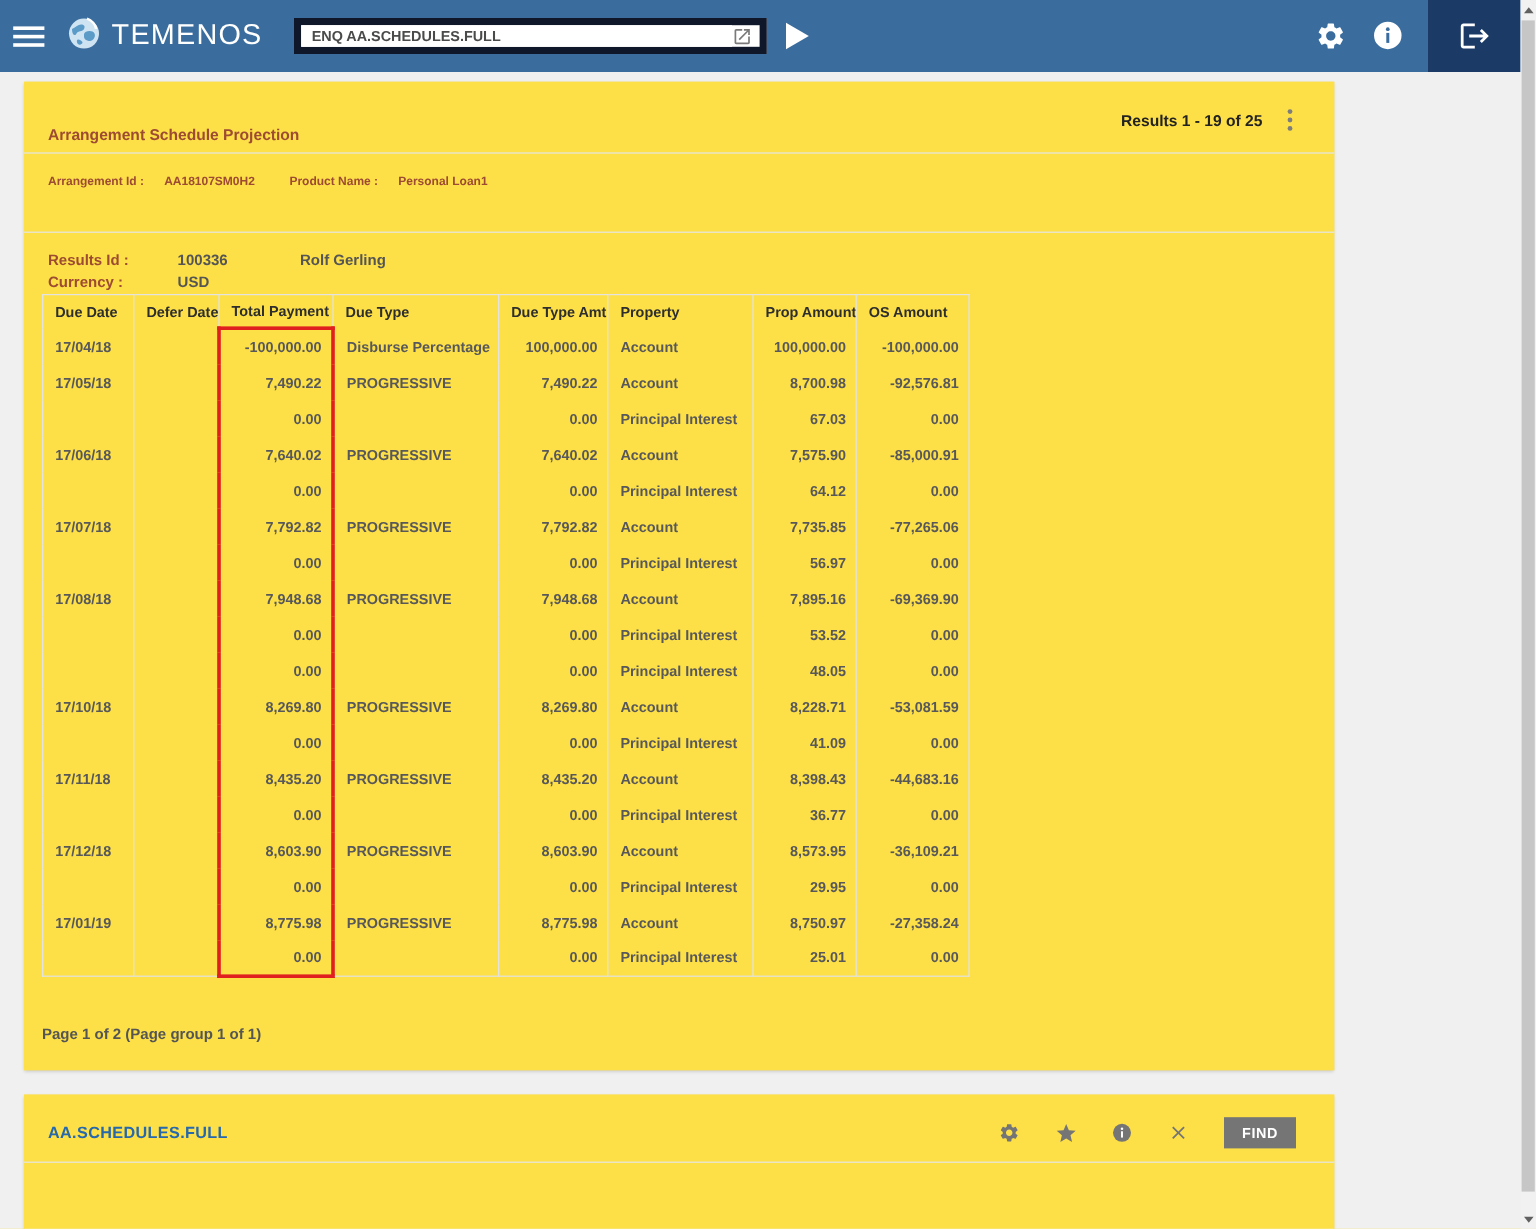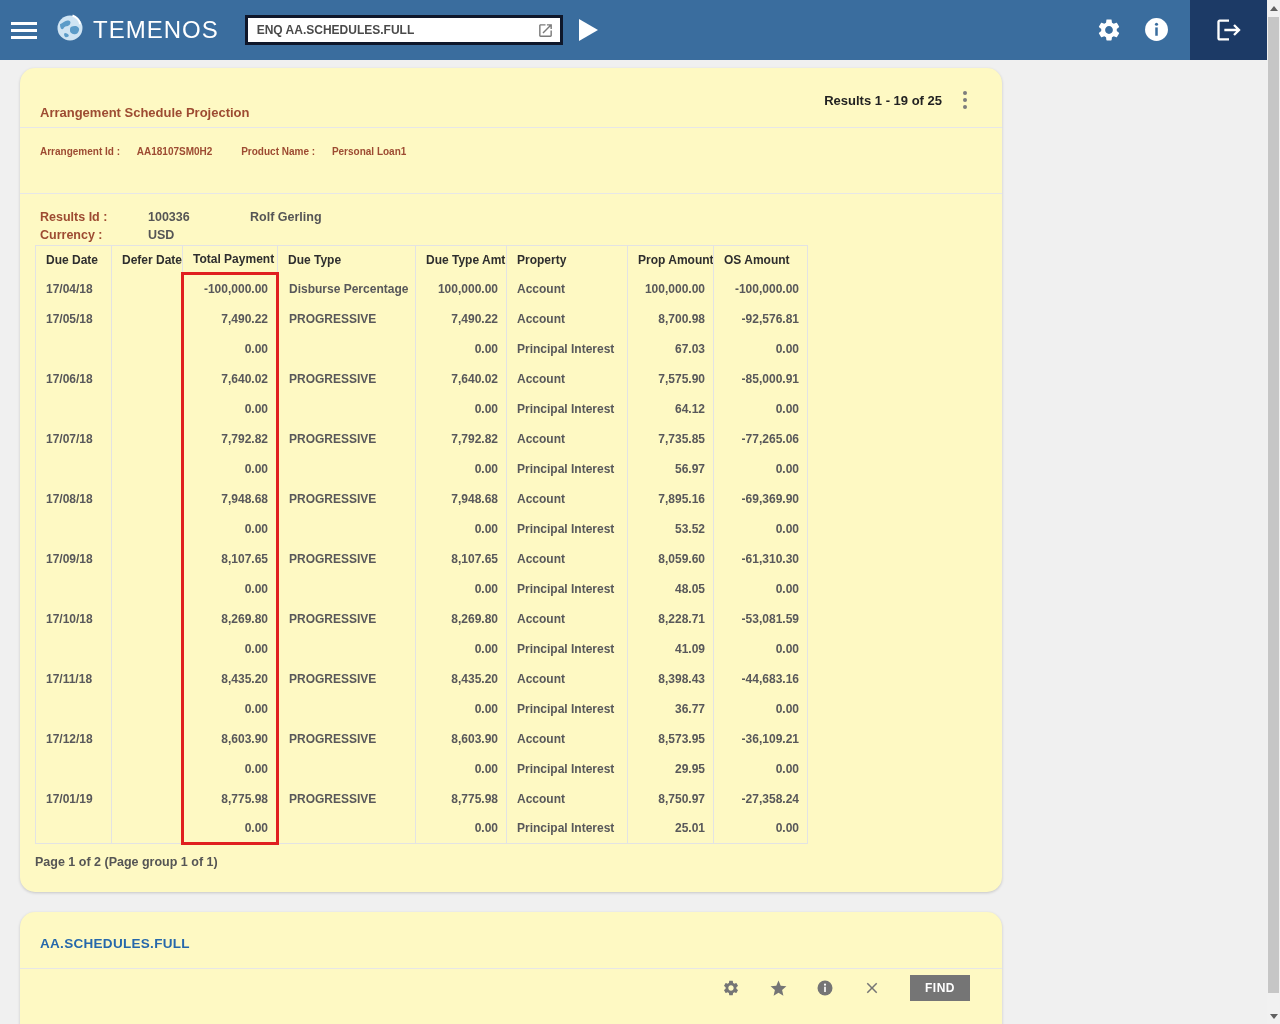--- a/index.html
+++ b/index.html
@@ -6,41 +6,41 @@
   html,body { width:1280px; height:1024px; overflow:hidden; }
   body { background:#f0f0f0; font-family:"Liberation Sans", sans-serif; position:relative; }
 
   
   .topbar { position:absolute; left:0; top:0; width:1280px; height:60px; background:#3a6d9e;
             display:flex; align-items:center; padding-right:13px; }
   .hamburger { width:26px; margin-left:11px; cursor:pointer; }
   .hamburger span { display:block; width:26px; height:3px; background:#fff; margin:4px 0; }
   .brand { display:flex; align-items:center; margin-left:18px; }
   .brand-name { color:#fff; font-size:24px; letter-spacing:1px; margin-left:8px; font-weight:400; }
-  .cmdbox { position:relative; margin-left:26px; width:318px; height:30px; background:#fff;
-            border:3px solid #0f172a; display:flex; align-items:center; }
+  .cmdbox { position:relative; margin-left:26px; width:394px; height:30px; background:#fff;
+            border:6px solid #0f172a; display:flex; align-items:center; }
   .cmdbox input { border:none; outline:none; flex:1; height:100%; padding-left:9px;
                   font-family:"Liberation Sans", sans-serif; font-weight:bold; font-size:12px; color:#4a4a4a; }
   .launch { width:17px; height:17px; margin-right:6px; cursor:pointer; flex:0 0 auto; }
   .playbtn { margin-left:13px; width:24px; height:26px; cursor:pointer; }
   .tb-spacer { flex:1; }
   .topicon { width:26px; height:26px; margin-left:22px; cursor:pointer; }
   .signoff { width:77px; height:60px; background:#1c3a66; margin-left:20px;
              display:flex; align-items:center; justify-content:center; cursor:pointer; }
 
   
   .scrollbar { position:absolute; right:0; top:0; width:13px; height:1024px; background:#f1f1f1; z-index:50; }
   .sb-arrow { position:absolute; left:0; width:13px; height:14px; display:flex; align-items:center; justify-content:center; cursor:pointer; }
   .sb-arrow.up { top:1px; } .sb-arrow.down { bottom:1px; }
   .tri-up { width:0; height:0; border-left:4px solid transparent; border-right:4px solid transparent; border-bottom:5px solid #606060; }
   .tri-down { width:0; height:0; border-left:4px solid transparent; border-right:4px solid transparent; border-top:5px solid #606060; }
   .sb-thumb { position:absolute; left:1px; top:17px; width:11px; height:976px; background:#c6c6c6; cursor:pointer; }
 
   
-  .card { position:absolute; left:20px; width:982px; background:#fef9c3; border-radius:15px;
+  .card { position:absolute; left:20px; width:1092px; background:#fde047; border-radius:0;
           box-shadow:0 1px 3px rgba(0,0,0,.18); }
   .main-card { top:68px; height:824px; }
   .enq-card { top:912px; height:150px; }
   .divider { position:absolute; left:0; right:0; height:1px; background:#e7e7e7; }
 
   .maroon { color:#9d4b32; }
   .section-title { position:absolute; left:20px; top:37px; font-size:13px; font-weight:bold; }
   .results { position:absolute; right:60px; top:25px; font-size:13px; font-weight:bold; color:#222; }
   .kebab { position:absolute; right:30px; top:23px; width:14px; height:18px; display:flex; flex-direction:column;
            align-items:center; justify-content:space-between; cursor:pointer; }
@@ -65,21 +65,21 @@
   table.sched td { height:30px; color:#58585a; font-weight:bold; padding:0 8px 0 10px; }
   table.sched td.num { text-align:right; }
   table.sched tbody tr:last-child td { border-bottom:1px solid #e3e3e3; }
   table.sched td.hl { border-left:3px solid #e01f1f; border-right:3px solid #e01f1f; }
   table.sched td.hl-top { border-top:3px solid #e01f1f; }
   table.sched td.hl-bottom { border-bottom:3px solid #e01f1f !important; }
   .pagination { position:absolute; left:15px; top:787px; font-size:12.5px; font-weight:bold; color:#555; }
 
   
   .enq-title { position:absolute; left:20px; top:24px; font-size:13.5px; font-weight:bold; color:#2668ab; letter-spacing:.3px; }
-  .enq-actions { position:absolute; right:32px; top:19px; display:flex; align-items:center; gap:29px;margin-top:44px; }
+  .enq-actions { position:absolute; right:32px; top:19px; display:flex; align-items:center; gap:29px; }
   .enq-ic { width:18px; height:18px; cursor:pointer; }
   .find-btn { background:#757575; color:#fff; font-weight:bold; font-size:12px; letter-spacing:.5px;
               border:none; padding:6px 15px; cursor:pointer; font-family:"Liberation Sans", sans-serif; }
   .crit-row { position:absolute; left:0; right:0; top:78px; height:25px; }
   .crit-label { position:absolute; left:84px; top:5px; font-size:12.5px; font-weight:bold; color:#555; }
   .req { color:#cc5a31; margin-left:4px; }
   .op-select { position:absolute; left:383px; top:0; width:157px; height:24px; background:#ececec;
                border:1px solid #c9c9c9; display:flex; align-items:center; cursor:pointer; }
   .op-select .op-text { flex:1; padding-left:9px; font-size:12px; font-weight:bold; color:#9a9a9a; }
   .op-select .caret { font-size:8px; color:#8a8a8a; padding-right:8px; }
@@ -286,30 +286,20 @@
             <td></td>
             <td></td>
             <td class="num hl">0.00</td>
             <td></td>
             <td class="num">0.00</td>
             <td>Principal Interest</td>
             <td class="num">53.52</td>
             <td class="num">0.00</td>
           </tr>
           <tr>
-            <td>17/09/18</td>
-            <td></td>
-            <td class="num hl">8,107.65</td>
-            <td>PROGRESSIVE</td>
-            <td class="num">8,107.65</td>
-            <td>Account</td>
-            <td class="num">8,059.60</td>
-            <td class="num">-61,310.30</td>
-          </tr>
-          <tr>
             <td></td>
             <td></td>
             <td class="num hl">0.00</td>
             <td></td>
             <td class="num">0.00</td>
             <td>Principal Interest</td>
             <td class="num">48.05</td>
             <td class="num">0.00</td>
           </tr>
           <tr>

